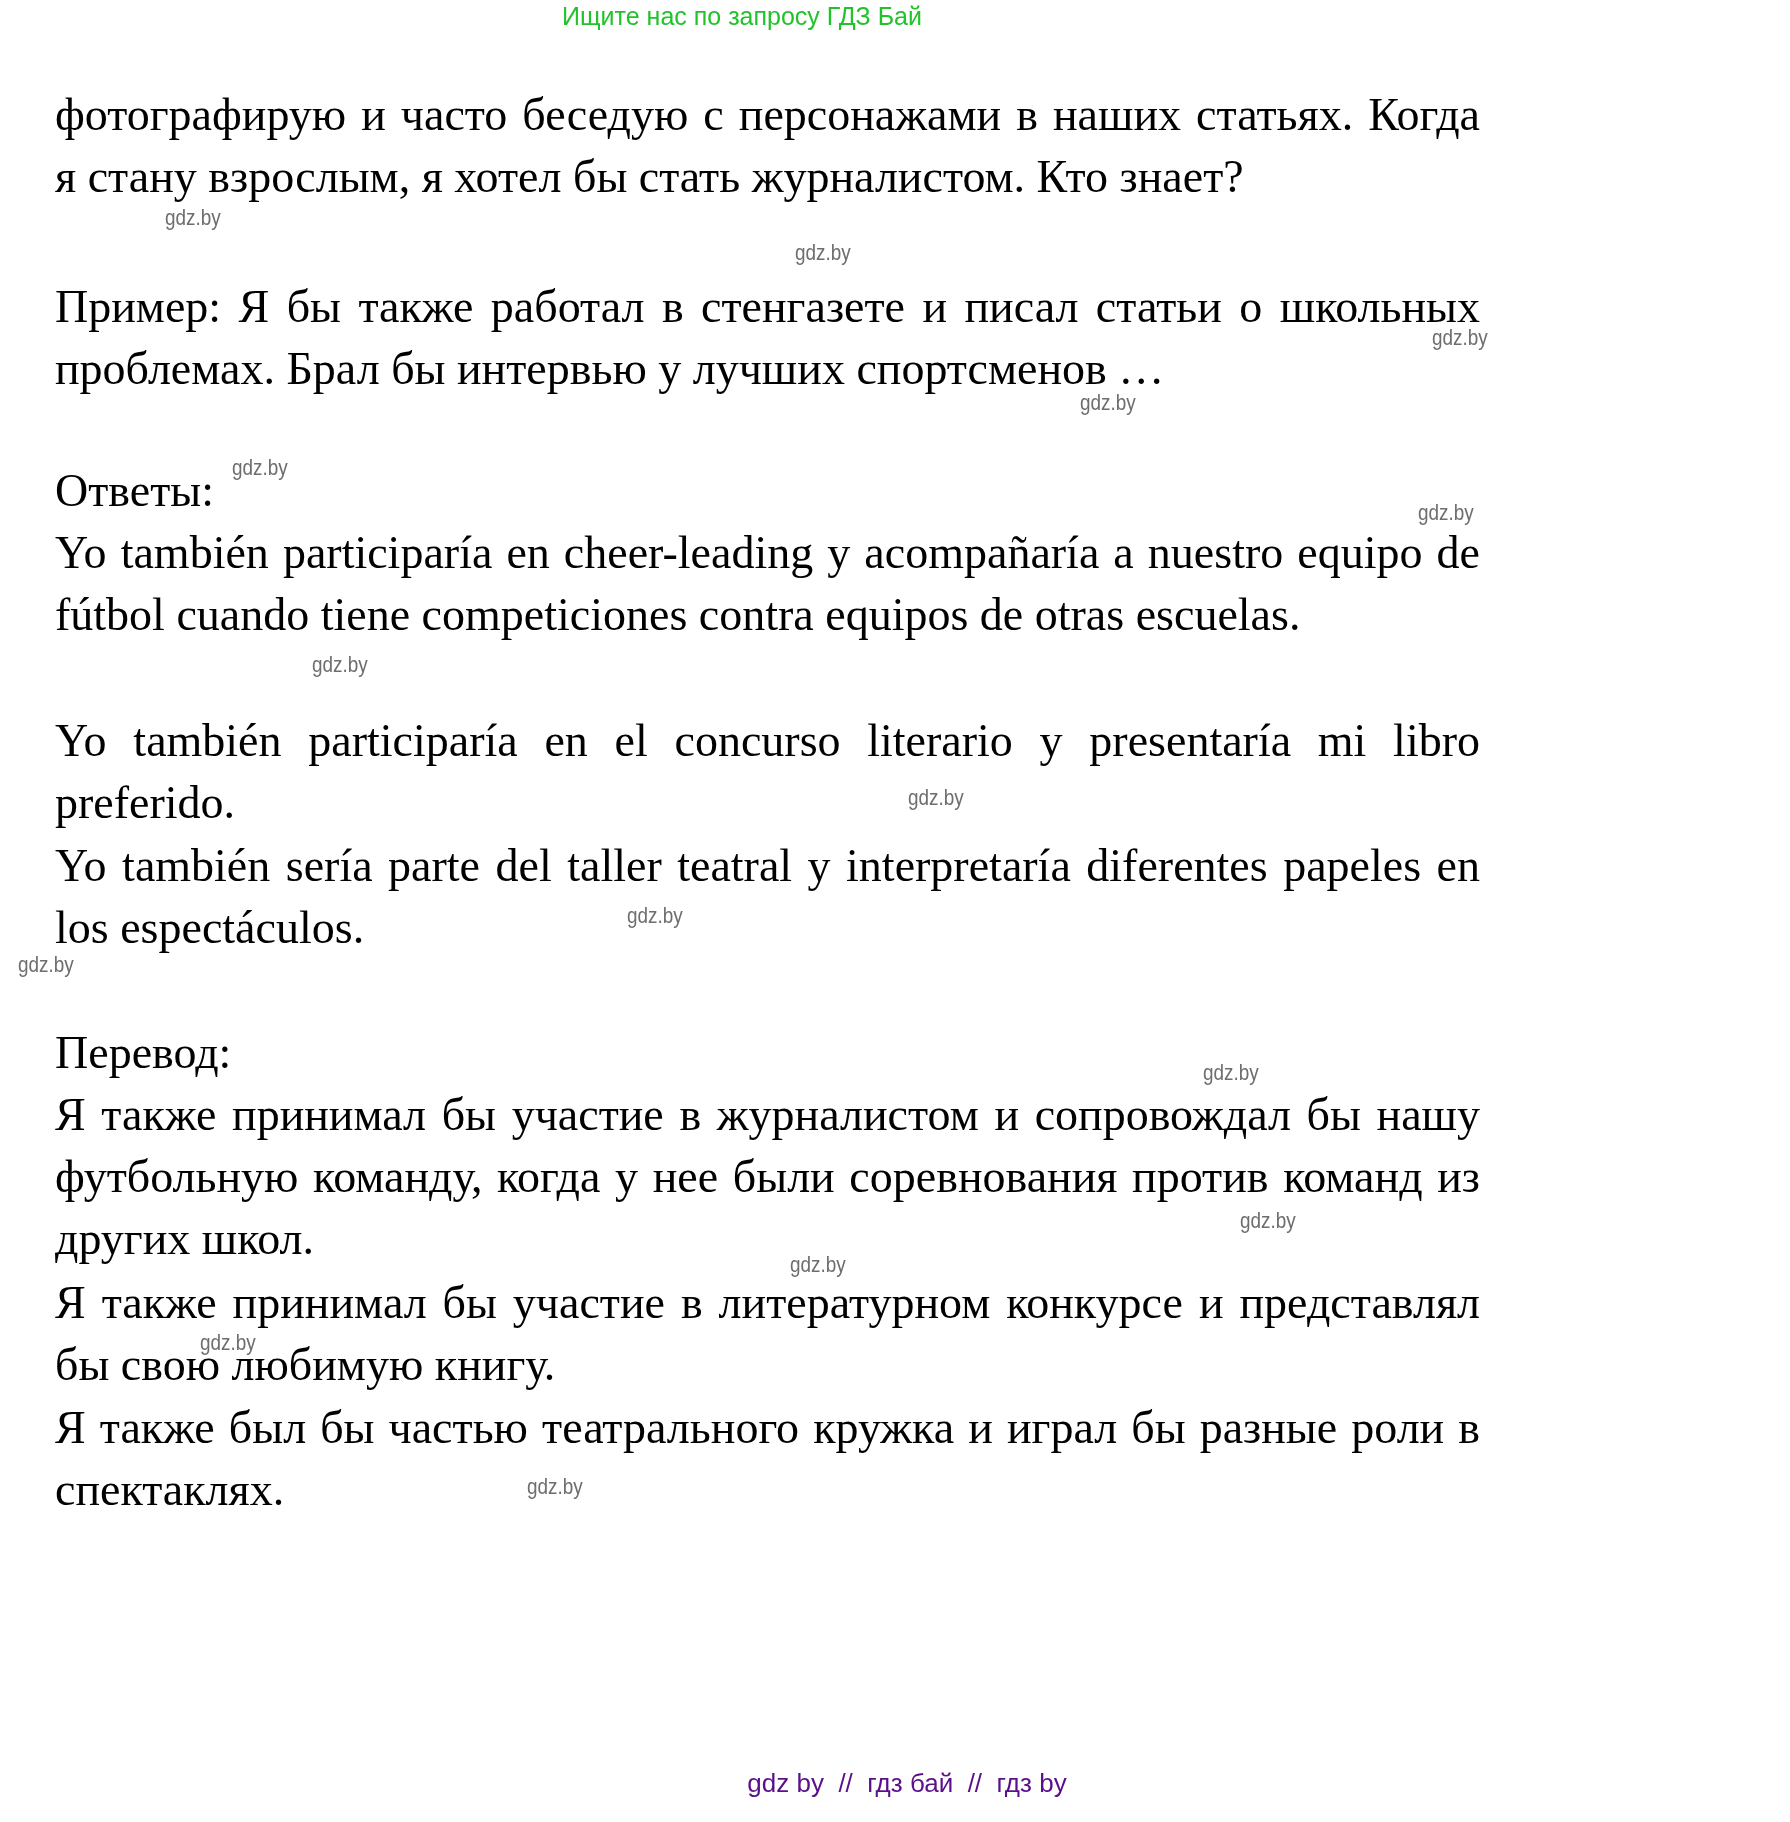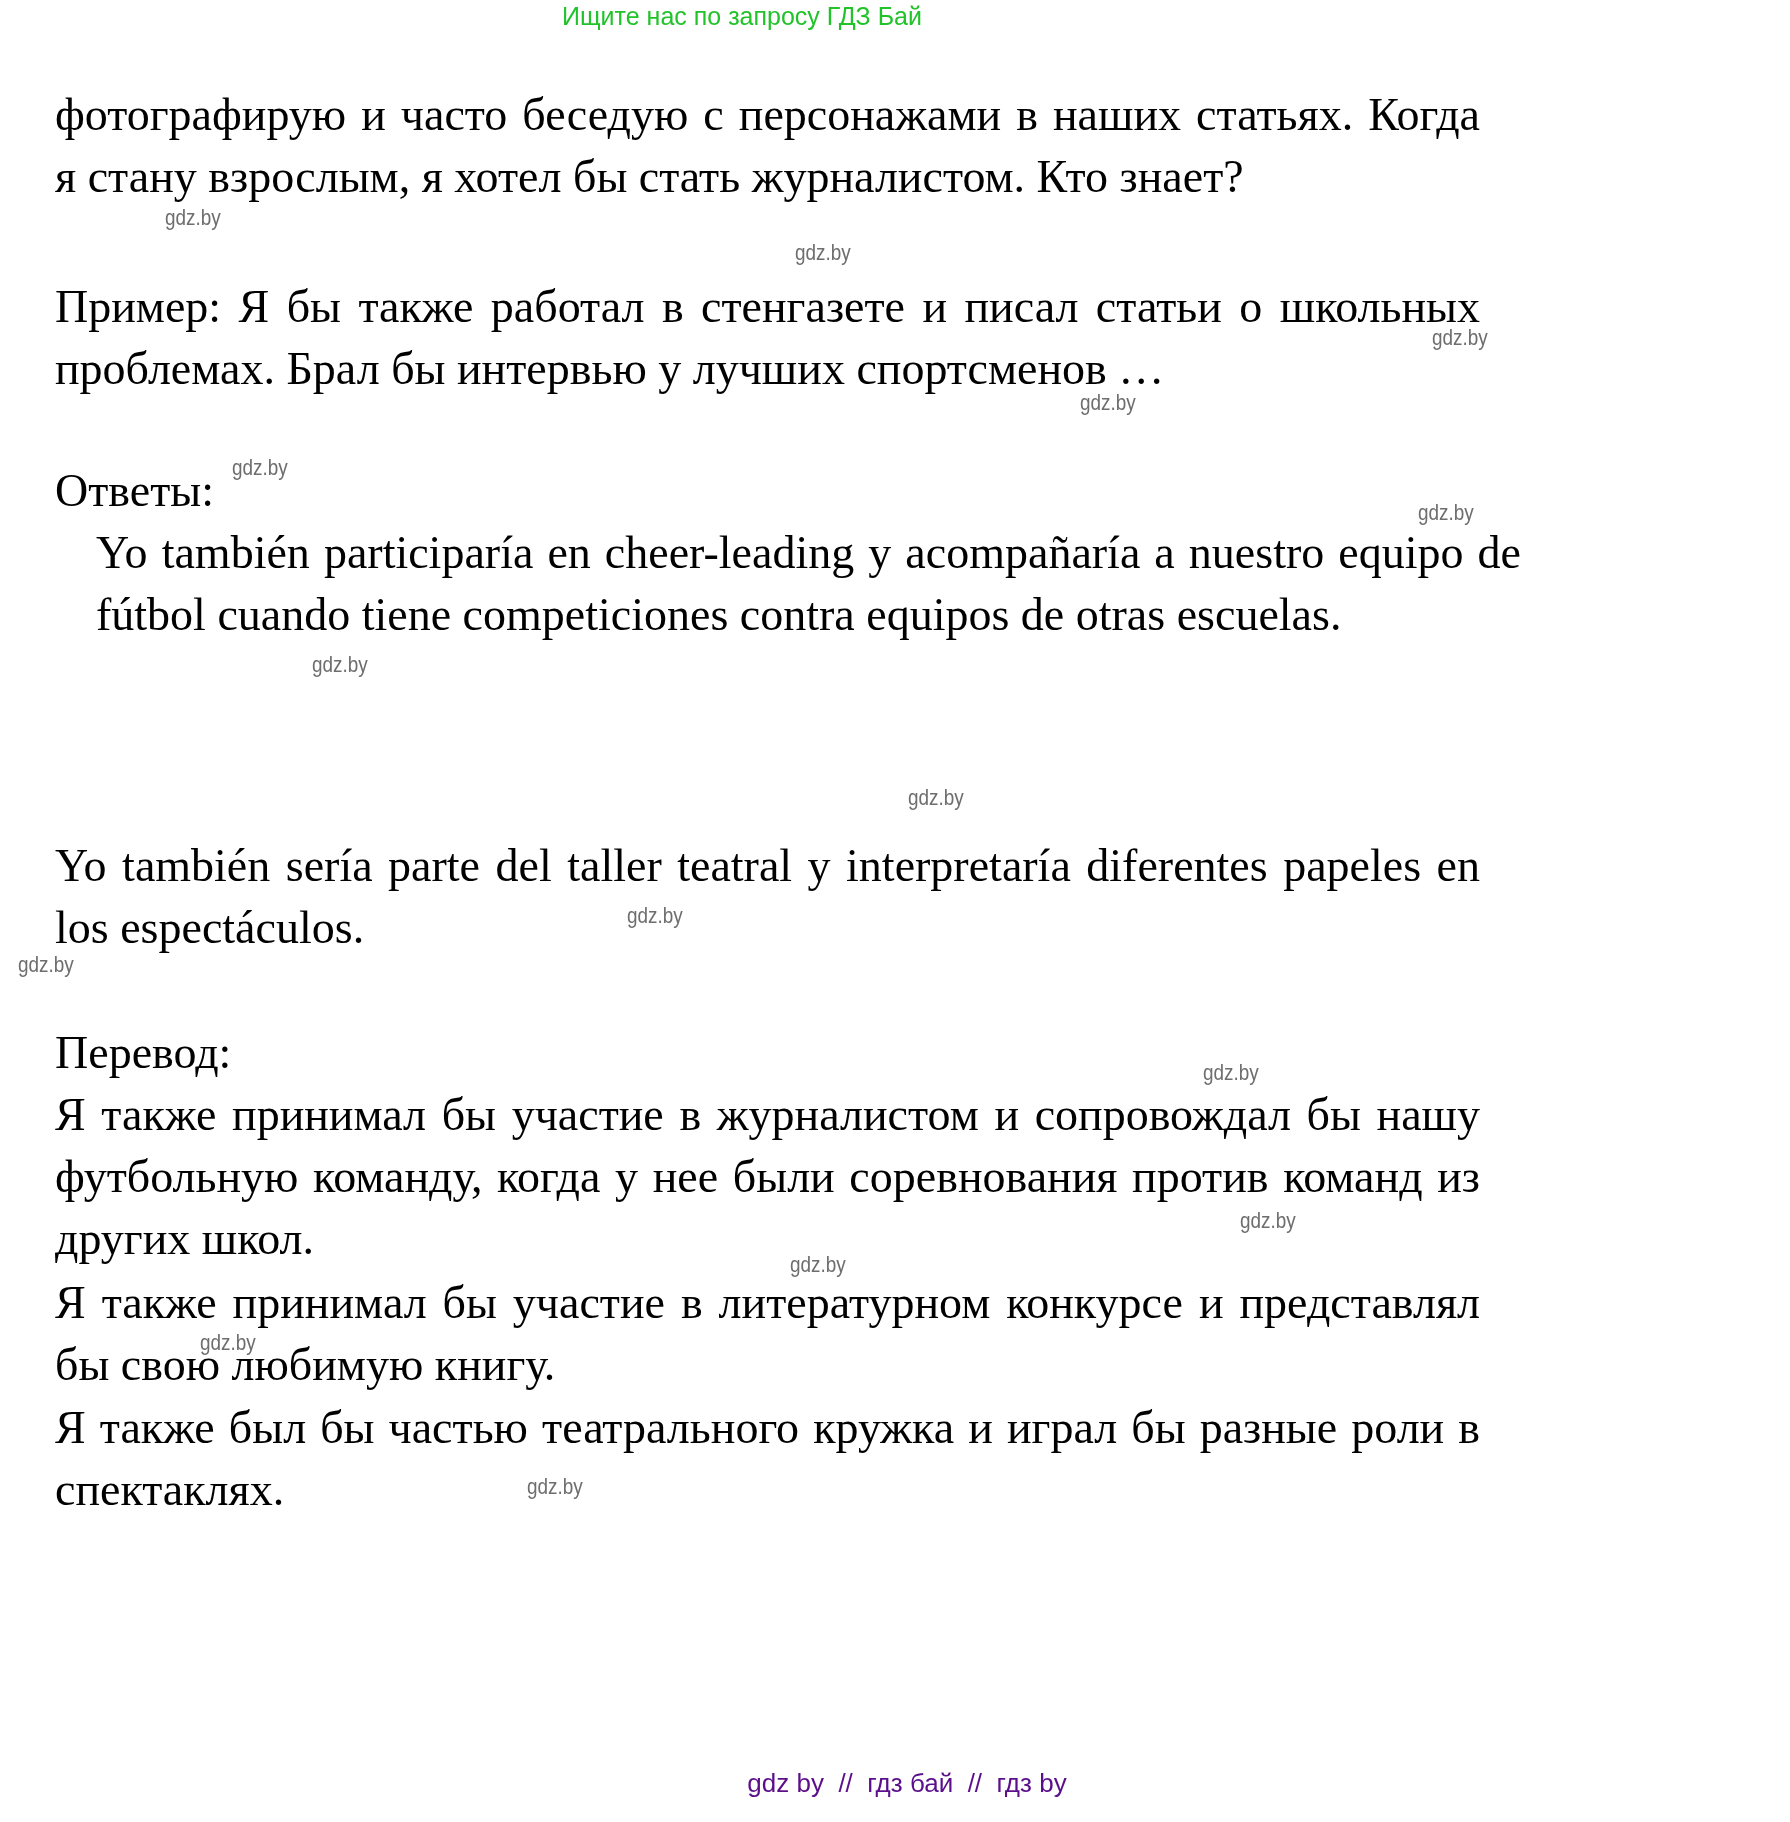--- a/index.html
+++ b/index.html
@@ -100,24 +100,27 @@
   </div>
 
   <div class="col" style="top:460px;">
     <p class="heading">Ответы:</p>
   </div>
 
   <div class="col" style="top:276px;">
     <p class="para last-line-left">Пример: Я бы также работал в стенгазете и писал статьи о школьных проблемах. Брал бы интервью у лучших спортсменов …</p>
   </div>
 
-  <div class="col" style="top:522px;margin-left:41px;">
+  <div class="col" style="top:522px;">
     <p class="para last-line-left">Yo también participaría en cheer-leading y acompañaría a nuestro equipo de fútbol cuando tiene competiciones contra equipos de otras escuelas.</p>
   </div>
 
+  <div class="col" style="top:710px;">
+    <p class="para last-line-left">Yo también participaría en el concurso literario y presentaría mi libro preferido.</p>
+  </div>
 
   <div class="col" style="top:835px;">
     <p class="para last-line-left">Yo también sería parte del taller teatral y interpretaría diferentes papeles en los espectáculos.</p>
   </div>
 
   <div class="col" style="top:1022px;font-family:Liberation Serif, serif;">
     <p class="heading">Перевод:</p>
   </div>
 
   <div class="col" style="top:1084px;">

